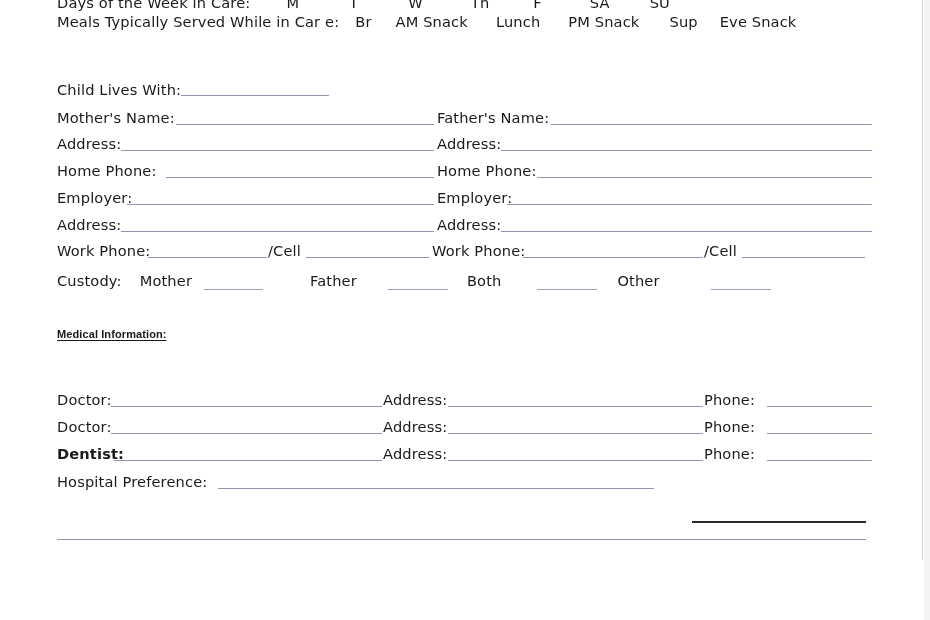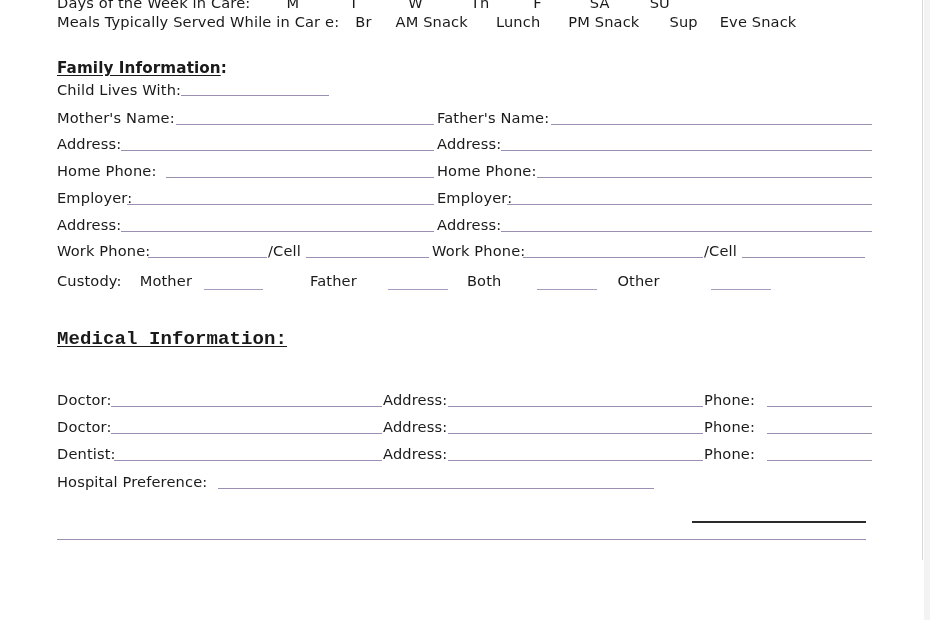--- a/index.html
+++ b/index.html
@@ -51,22 +51,22 @@
     white-space: nowrap;
     font-weight: bold;
     font-size: 15.2px;
     letter-spacing: 0.1px;
   }
   .sec-head .u {
     text-decoration: underline;
     text-underline-offset: 2px;
   }
   .serif-head {
-    font-family: Liberation Mono, monospace;
-    font-size: 19px;
+    font-family: Liberation Sans, sans-serif;
+    font-size: 11px;
   }
   .body-para {
     position: absolute;
     font-size: 14.2px;
     line-height: 17px;
     letter-spacing: 0.05px;
   }
 
   
   .rule {
@@ -89,23 +89,20 @@
 <div id="page">
 
   <div class="ln" style="left:57px; top:-5px;">
     <span>Days of the Week in Care:</span><span class="sp" style="width:36px"></span><span>M</span><span class="sp" style="width:50px"></span><span>T</span><span class="sp" style="width:50px"></span><span>W</span><span class="sp" style="width:48px"></span><span>Th</span><span class="sp" style="width:44px"></span><span>F</span><span class="sp" style="width:48px"></span><span>SA</span><span class="sp" style="width:40px"></span><span>SU</span>
   </div>
 
   <div class="ln" style="left:57px; top:14px;">
     <span>Meals Typically Served While in Car e:</span><span class="sp" style="width:16px"></span><span>Br</span><span class="sp" style="width:24px"></span><span>AM Snack</span><span class="sp" style="width:28px"></span><span>Lunch</span><span class="sp" style="width:28px"></span><span>PM Snack</span><span class="sp" style="width:30px"></span><span>Sup</span><span class="sp" style="width:22px"></span><span>Eve Snack</span>
   </div>
 
-  <div class="sec-head" style="left:57px; top:59px;">
-    <span class="u">Family Information</span><span>:</span>
-  </div>
 
   <div class="ln" style="left:57px; top:82px;">Child Lives With:</div>
   <div class="rule" style="left:181px; top:95px; width:148px;"></div>
 
   <div class="ln" style="left:57px; top:110px;">Mother's Name:</div>
   <div class="rule" style="left:176px; top:124px; width:258px;"></div>
   <div class="ln" style="left:437px; top:110px;">Father's Name:</div>
   <div class="rule" style="left:551px; top:124px; width:321px;"></div>
 
   <div class="ln" style="left:57px; top:136px;">Address:</div>
@@ -158,21 +155,21 @@
   <div class="ln" style="left:704px; top:392px;">Phone:</div>
   <div class="rule" style="left:767px; top:406px; width:105px;"></div>
 
   <div class="ln" style="left:57px; top:419px;">Doctor:</div>
   <div class="rule" style="left:111px; top:433px; width:271px;"></div>
   <div class="ln" style="left:383px; top:419px;">Address:</div>
   <div class="rule" style="left:448px; top:433px; width:255px;"></div>
   <div class="ln" style="left:704px; top:419px;">Phone:</div>
   <div class="rule" style="left:767px; top:433px; width:105px;"></div>
 
-  <div class="ln" style="left:57px; top:446px;">Dentist:</div>
+  <div class="ln" style="left:57px; top:446px;font-weight:bold;">Dentist:</div>
   <div class="rule" style="left:114px; top:460px; width:268px;"></div>
   <div class="ln" style="left:383px; top:446px;">Address:</div>
   <div class="rule" style="left:448px; top:460px; width:255px;"></div>
   <div class="ln" style="left:704px; top:446px;">Phone:</div>
   <div class="rule" style="left:767px; top:460px; width:105px;"></div>
 
   <div class="ln" style="left:57px; top:474px;">Hospital  Preference:</div>
   <div class="rule" style="left:218px; top:488px; width:436px;"></div>
 
   <div class="rule dark" style="left:692px; top:521px; width:174px;"></div>

